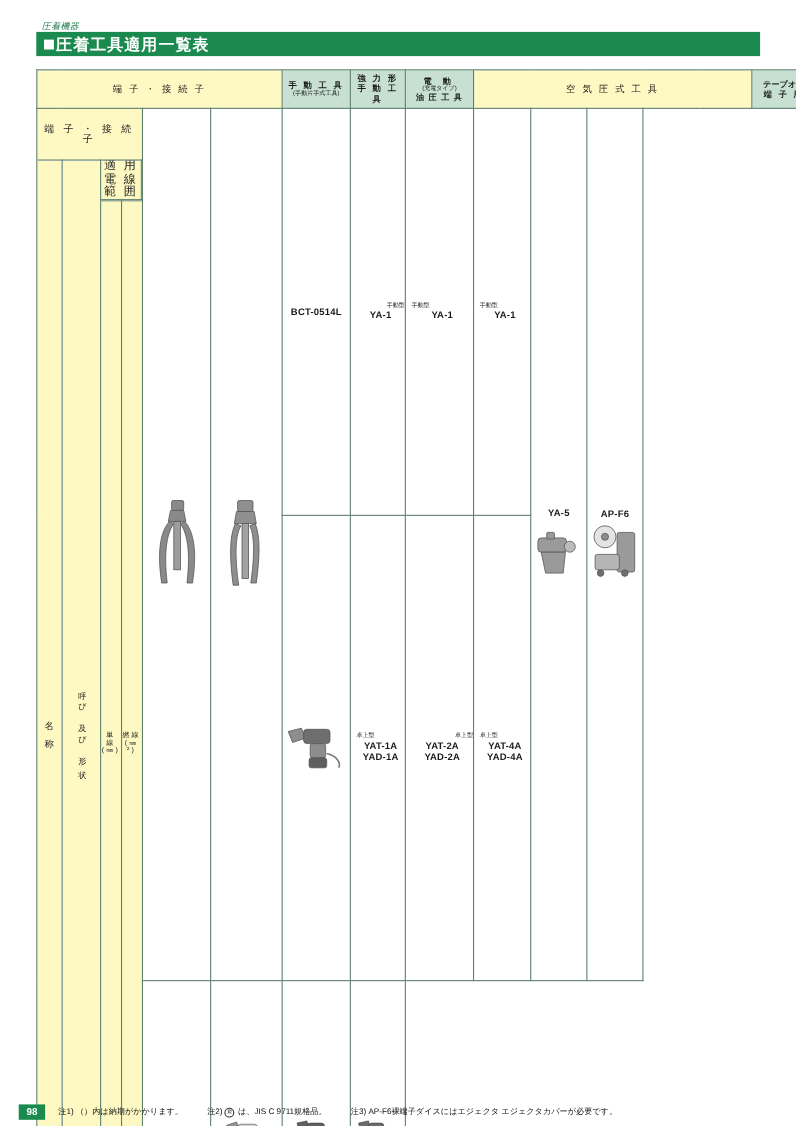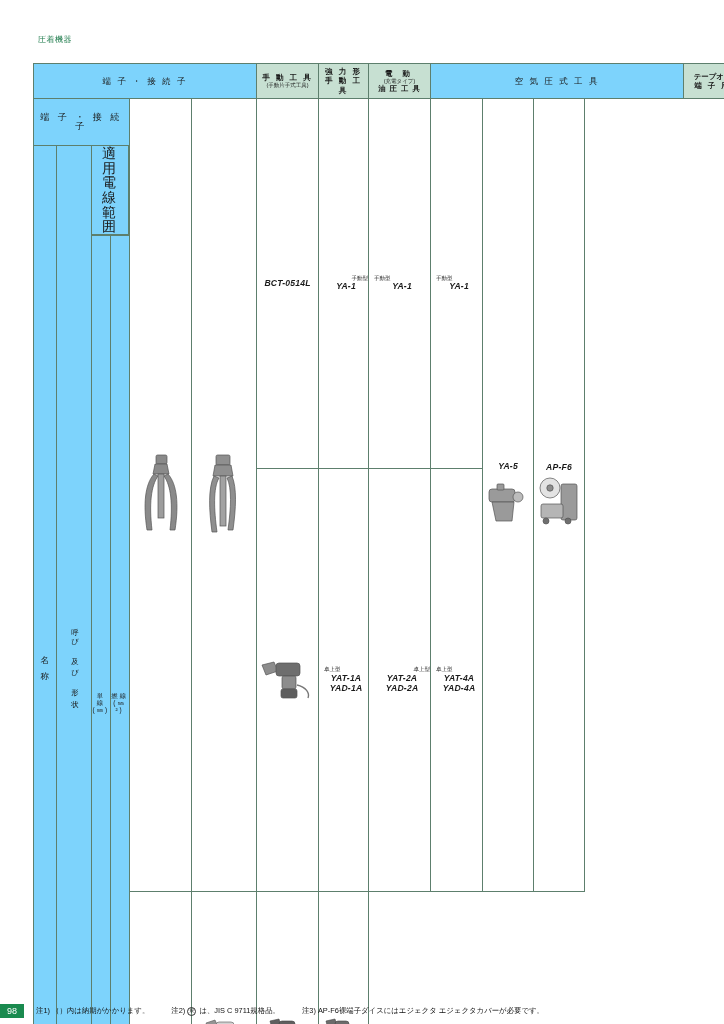--- a/index.html
+++ b/index.html
@@ -8,22 +8,22 @@
     width:724px;height:1024px;
     background:#ffffff;
     font-family:"Liberation Sans","DejaVu Sans",sans-serif;
     color:#1a1a1a;
     -webkit-font-smoothing:antialiased;
   }
   .page{position:relative;width:724px;height:1024px;box-sizing:border-box;}
 
   
   .kicker{
-    position:absolute;left:38px;top:34px;
-    font-size:8px;color:#1c7a4a;letter-spacing:.5px;
+    position:absolute;left:38px;top:18px;
+    font-size:8px;color:#1c7a4a;letter-spacing:.5px;font-style:italic;
   }
   .titlebar{
     position:absolute;left:33px;top:29px;width:658px;height:22px;
     background:#1a8a4f;color:#ffffff;
     display:flex;align-items:center;
   }
   .titlebar .sq{
     display:inline-block;width:9px;height:9px;background:#ffffff;
     margin-left:7px;margin-right:2px;
   }
@@ -37,21 +37,21 @@
   }
   table.main td,table.main th{
     border:0.6px solid #5d7f6d;
     padding:0;margin:0;
     text-align:center;vertical-align:middle;
     line-height:1.05;
     font-weight:normal;
     word-break:keep-all;
     overflow:hidden;
   }
-  .hd{background:#7dd3fc;font-size:8.5px;letter-spacing:2px;}
+  .hd{background:#fef9c3;font-size:8.5px;letter-spacing:2px;}
   .hd2{background:#c7e0d2;font-size:7.6px;}
   .white{background:#ffffff;}
 
   .vert{
     writing-mode:vertical-rl;
     text-orientation:upright;
     letter-spacing:3px;
     font-size:8.5px;
     line-height:1.25;
     margin:0 auto;
@@ -63,47 +63,51 @@
     text-orientation:upright;
     letter-spacing:1px;
     font-size:7.4px;
     line-height:1.2;
     margin:0 auto;height:100%;
     display:flex;align-items:center;justify-content:center;
   }
   .stack{display:flex;flex-direction:column;align-items:center;justify-content:center;line-height:1.22;}
   .tiny{font-size:5.5px;}
   .b{font-weight:bold;}
-  .model{font-size:8.6px;font-weight:bold;letter-spacing:.2px;font-style:italic;}
+  .model{font-size:8.6px;font-weight:bold;letter-spacing:.2px;}
   .jis{
     display:inline-block;width:7px;height:7px;border:0.7px solid #333;
     border-radius:50%;font-size:4.6px;line-height:6.4px;text-align:center;
     vertical-align:1px;margin-right:1px;
   }
 
   
   .footer{
     position:absolute;left:0;top:1001px;width:724px;height:20px;
     display:flex;align-items:center;
   }
   .pageno{
     width:24px;height:14px;background:#1a8a4f;color:#fff;
-    font-size:9px;font-weight:normal;display:flex;align-items:center;justify-content:center;
-    margin-left:0;
+    font-size:9px;font-weight:bold;display:flex;align-items:center;justify-content:center;
+    margin-left:17px;
   }
   .notes{margin-left:12px;font-size:7.4px;color:#111;display:flex;gap:22px;}
   .notes span{white-space:nowrap;}
 </style>
 </head>
 <body>
 
 <div class="page">
 
   <div class="kicker">圧着機器</div>
 
+  <div class="titlebar">
+    <span class="sq"></span>
+    <span class="tx">圧着工具適用一覧表</span>
+  </div>
 
   <div class="tblwrap">
     <table class="main">
       <colgroup>
         <col style="width:22px">
           <col style="width:34px">
           <col style="width:40px">
         <col style="width:62px">
           <col style="width:65px">
         <col style="width:62px">
@@ -163,21 +167,21 @@
               </td>
             </tr>
             <tr>
               <td class="hd" rowspan="2" style="width:22px;border-left:none;">
                 <span class="vert">名 称</span>
               </td>
               <td class="hd" rowspan="2" style="width:34px;">
                 <span class="vert2">呼 び 及 び 形 状</span>
               </td>
               <td class="hd" style="height:20px;">
-                <span style="font-size:14px;letter-spacing:2px;">適 用 電 線 範 囲</span>
+                <span style="font-size:11px;letter-spacing:2px;">適 用 電 線 範 囲</span>
               </td>
             </tr>
             <tr>
               <td style="padding:0;border:none;">
                 <table style="border-collapse:collapse;width:100%;height:100%;">
                   <tbody>
                           <tr>
                     <td class="hd" style="width:50%;font-size:6.4px;border-bottom:none;border-left:none;">
                       <span>単 線 (㎜)</span>
                     </td>

